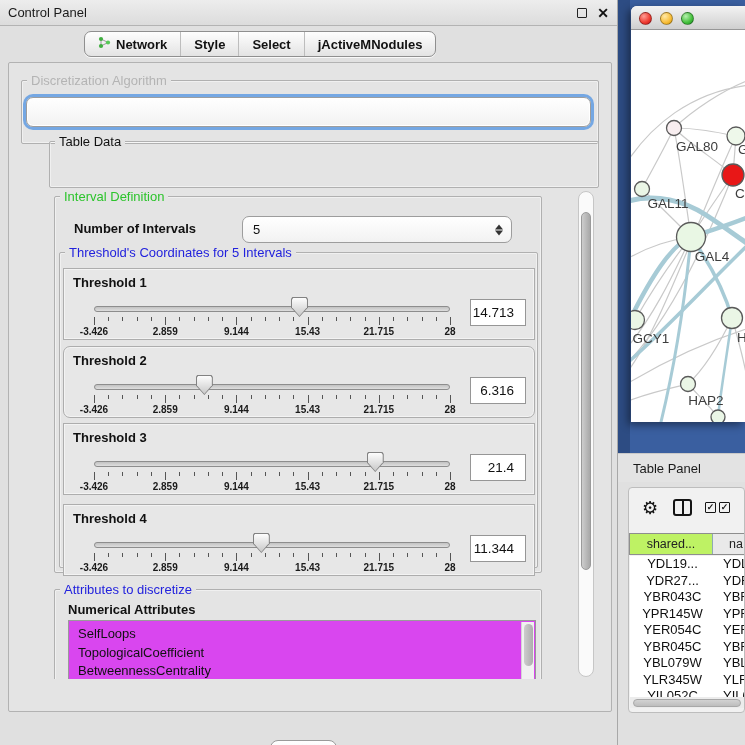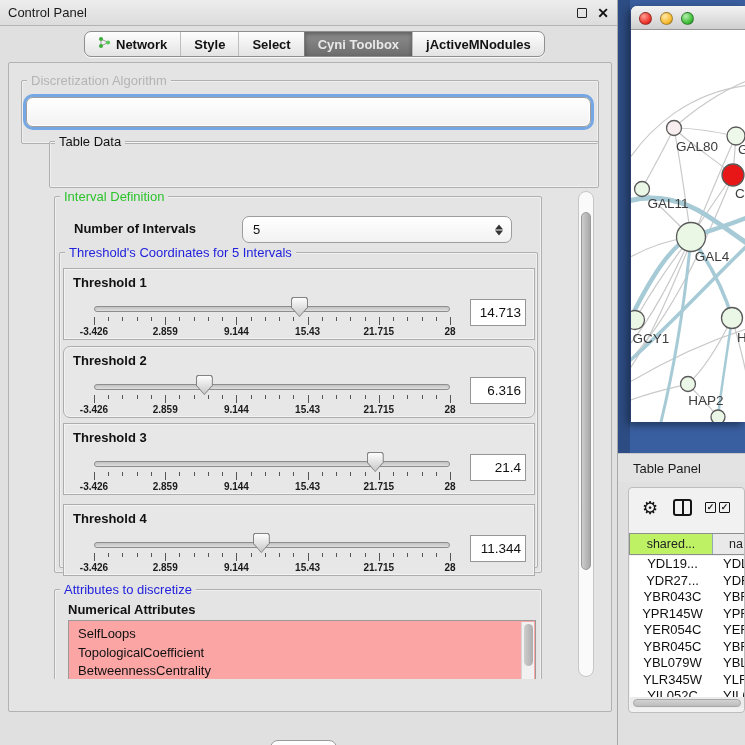--- a/index.html
+++ b/index.html
@@ -53,23 +53,23 @@
   .th-label { position:absolute; left:9px; top:6px; font-size:13px; font-weight:bold; color:#111; }
   .th-track { position:absolute; left:30px; top:37px; width:356px; height:6px; border:1px solid #8d8d8d;
     border-radius:3px; background:linear-gradient(#c2c2c2,#dedede); }
   .th-thumb-o { position:absolute; top:28px; width:17px; height:20px;
     clip-path:polygon(8% 0,92% 0,100% 10%,100% 52%,50% 100%,0 52%,0 10%); background:#828282; }
   .th-thumb-i { position:absolute; left:1px; top:1px; width:15px; height:18px;
     clip-path:polygon(8% 0,92% 0,100% 10%,100% 52%,50% 100%,0 52%,0 10%); background:linear-gradient(#fdfdfd,#c8c8c8); }
   .tick { position:absolute; width:1px; background:#555; }
   .tick-label { position:absolute; transform:translateX(-50%); font-size:10px; font-weight:700; color:#1a1a1a; white-space:nowrap; }
   .th-value { position:absolute; right:8px; top:30px; width:56px; height:27px; background:#fff;
-    border:1px solid #969696; font-size:13.5px; color:#111; text-align:right; line-height:25px; padding-right:4px; }
-
-  .attr-list { position:absolute; background:#fca5a5; border:1px solid #9a9a9a; overflow:hidden; }
+    border:1px solid #969696; font-size:13.5px; color:#111; text-align:right; line-height:25px; padding-right:11px; }
+
+  .attr-list { position:absolute; background:#d946ef; border:1px solid #9a9a9a; overflow:hidden; }
   .attr-item { font-size:13px; color:#111; padding-left:9px; line-height:18.5px; white-space:nowrap; }
   .mini-scroll { position:absolute; top:1px; bottom:1px; right:1px; width:13px; background:#f1f1f1; border-left:1px solid #d5d5d5; }
   .mini-thumb { position:absolute; left:1.5px; width:9px; height:42px; top:2px; background:linear-gradient(90deg,#cdcdcd,#adadad); border-radius:5px; }
 
   .v-scrollbar { position:absolute; left:577px; top:190px; width:16px; height:486px;
     background:#fafafa; border:1px solid #c6c6c6; border-radius:8px; }
   .v-thumb { position:absolute; left:2px; top:20px; width:10px; height:358px;
     background:linear-gradient(90deg,#cdcdcd,#a8a8a8); border-radius:6px; border:1px solid #9a9a9a; }
 
   .apply-btn { position:absolute; left:269px; top:681px; width:67px; height:23px;
@@ -137,23 +137,20 @@
               <circle cx="3" cy="10" r="2.1" fill="#3fae3f"></circle>
               <circle cx="10" cy="6.5" r="2.1" fill="#57c957"></circle>
             </svg></span>
           <span>Network</span>
         </div>
         <div class="seg">
           <span>Style</span>
         </div>
         <div class="seg">
           <span>Select</span>
-        </div>
-        <div class="seg selected">
-          <span>Cyni Toolbox</span>
         </div>
         <div class="seg">
           <span>jActiveMNodules</span>
         </div>
       </div>
 
     <div class="outer-panel">
 
       <div class="group" style="left:12px; top:17px; width:578px; height:64px;">
         <span class="group-title gt-gray">Discretization Algorithm</span>

